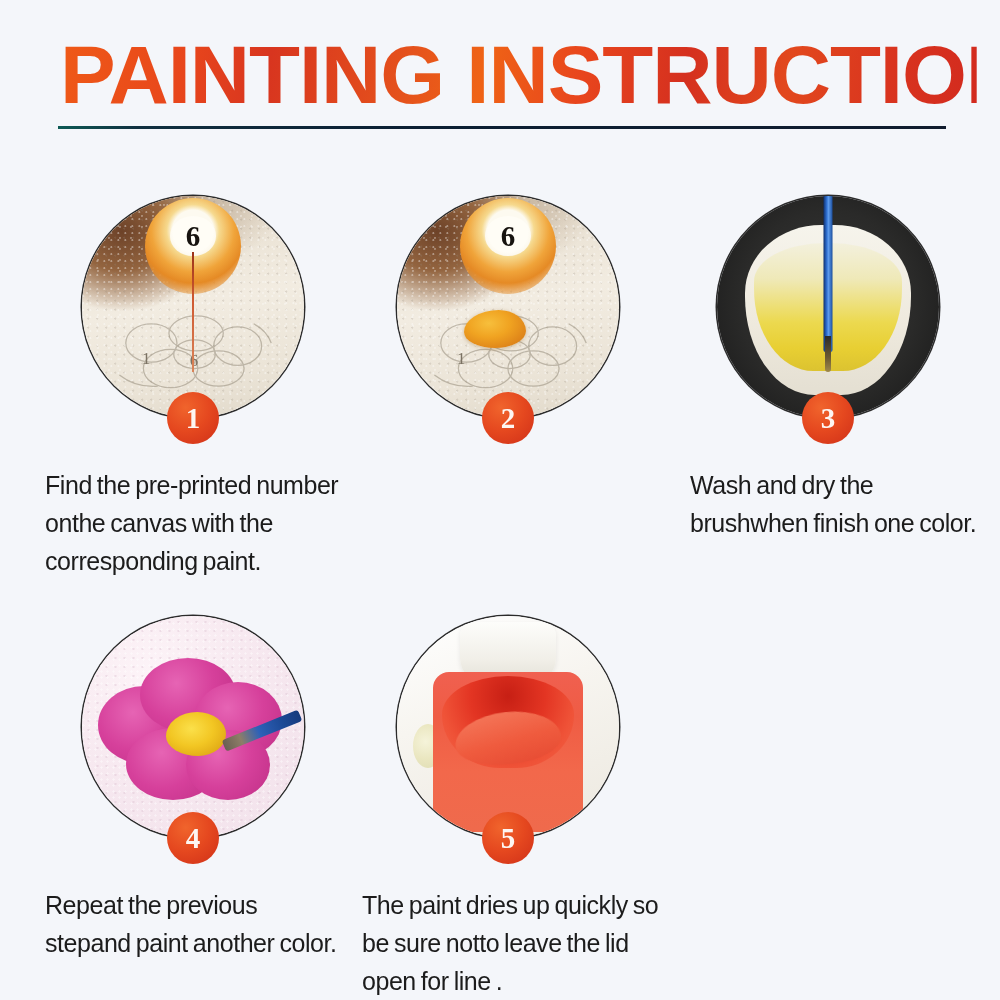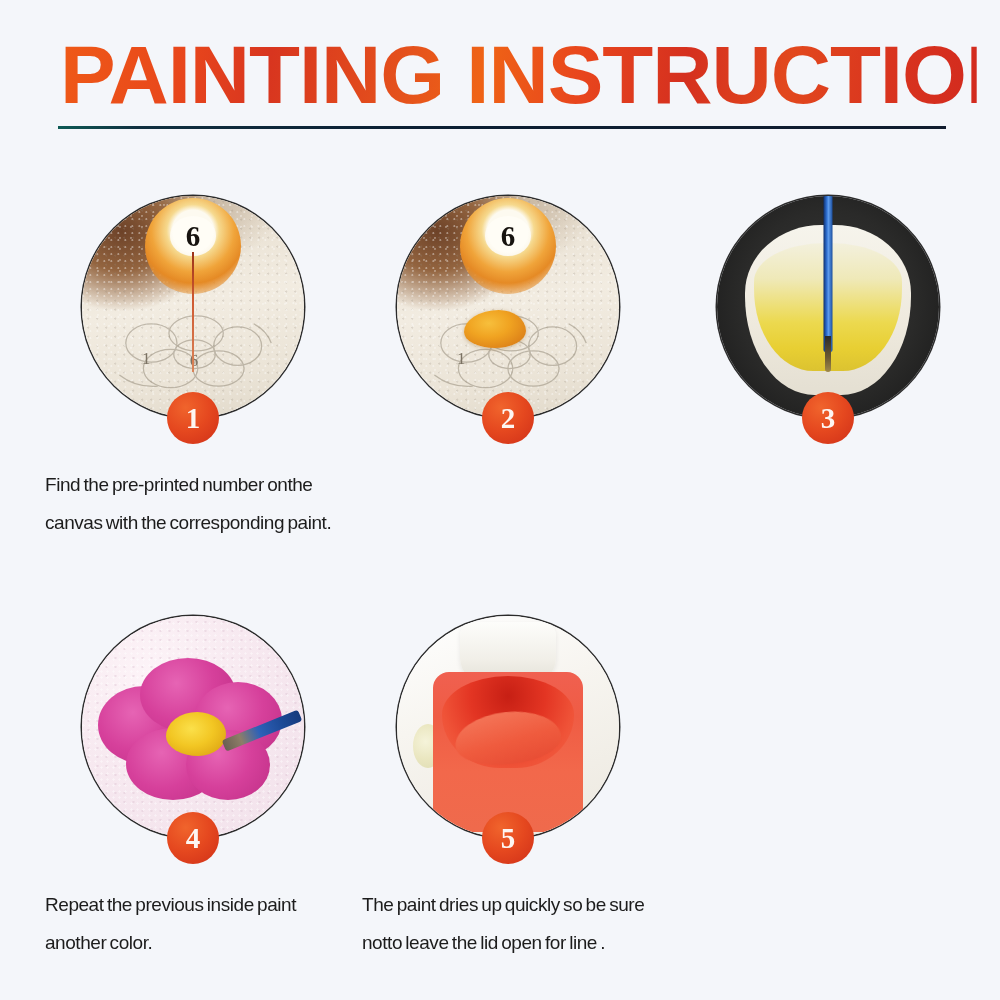--- a/index.html
+++ b/index.html
@@ -108,21 +108,21 @@
     line-height: 52px;
     text-align: center;
     z-index: 4;
     font-family: "Liberation Serif", serif;
   }
 
   .caption {
     margin-top: 48px;
     padding-left: 12px;
     padding-right: 6px;
-    font-size: 19px;
+    font-size: 25px;
     line-height: 38px;
     color: #1c1c1c;
     letter-spacing: -0.45px;
     word-spacing: -1.5px;
     font-family: "Liberation Sans", sans-serif;
   }
   .col-3 .caption { padding-left: 22px; }
   .col-2 .caption { padding-left: 14px; }
 
   
@@ -444,20 +444,21 @@
       <div class="photo-wrap">
         <div class="photo">
           <div class="dark-bg"></div>
           <div class="cup"></div>
           <div class="water"></div>
           <div class="brush-handle"></div>
           <div class="brush-tip"></div>
         </div>
         <div class="badge">3</div>
       </div>
+      <div class="caption">Wash and dry the brushwhen finish one color.</div>
     </div>
 
   </div>
 
   <div class="row row-2">
 
     <div class="step col-1">
       <div class="photo-wrap">
         <div class="photo">
           <div class="flower-bg"></div>
@@ -465,21 +466,21 @@
           <div class="petal p1"></div>
           <div class="petal p2"></div>
           <div class="petal p3"></div>
           <div class="petal p4"></div>
           <div class="petal p5"></div>
           <div class="flower-center"></div>
           <div class="brush4"></div>
         </div>
         <div class="badge">4</div>
       </div>
-      <div class="caption">Repeat the previous inside paint another color.</div>
+      <div class="caption">Repeat the previous stepand paint another color.</div>
     </div>
 
     <div class="step col-2">
       <div class="photo-wrap">
         <div class="photo">
           <div class="potshot-bg"></div>
           <div class="pot-side"></div>
           <div class="pot-lid"></div>
           <div class="pot-body"></div>
           <div class="pot-paint"></div>

